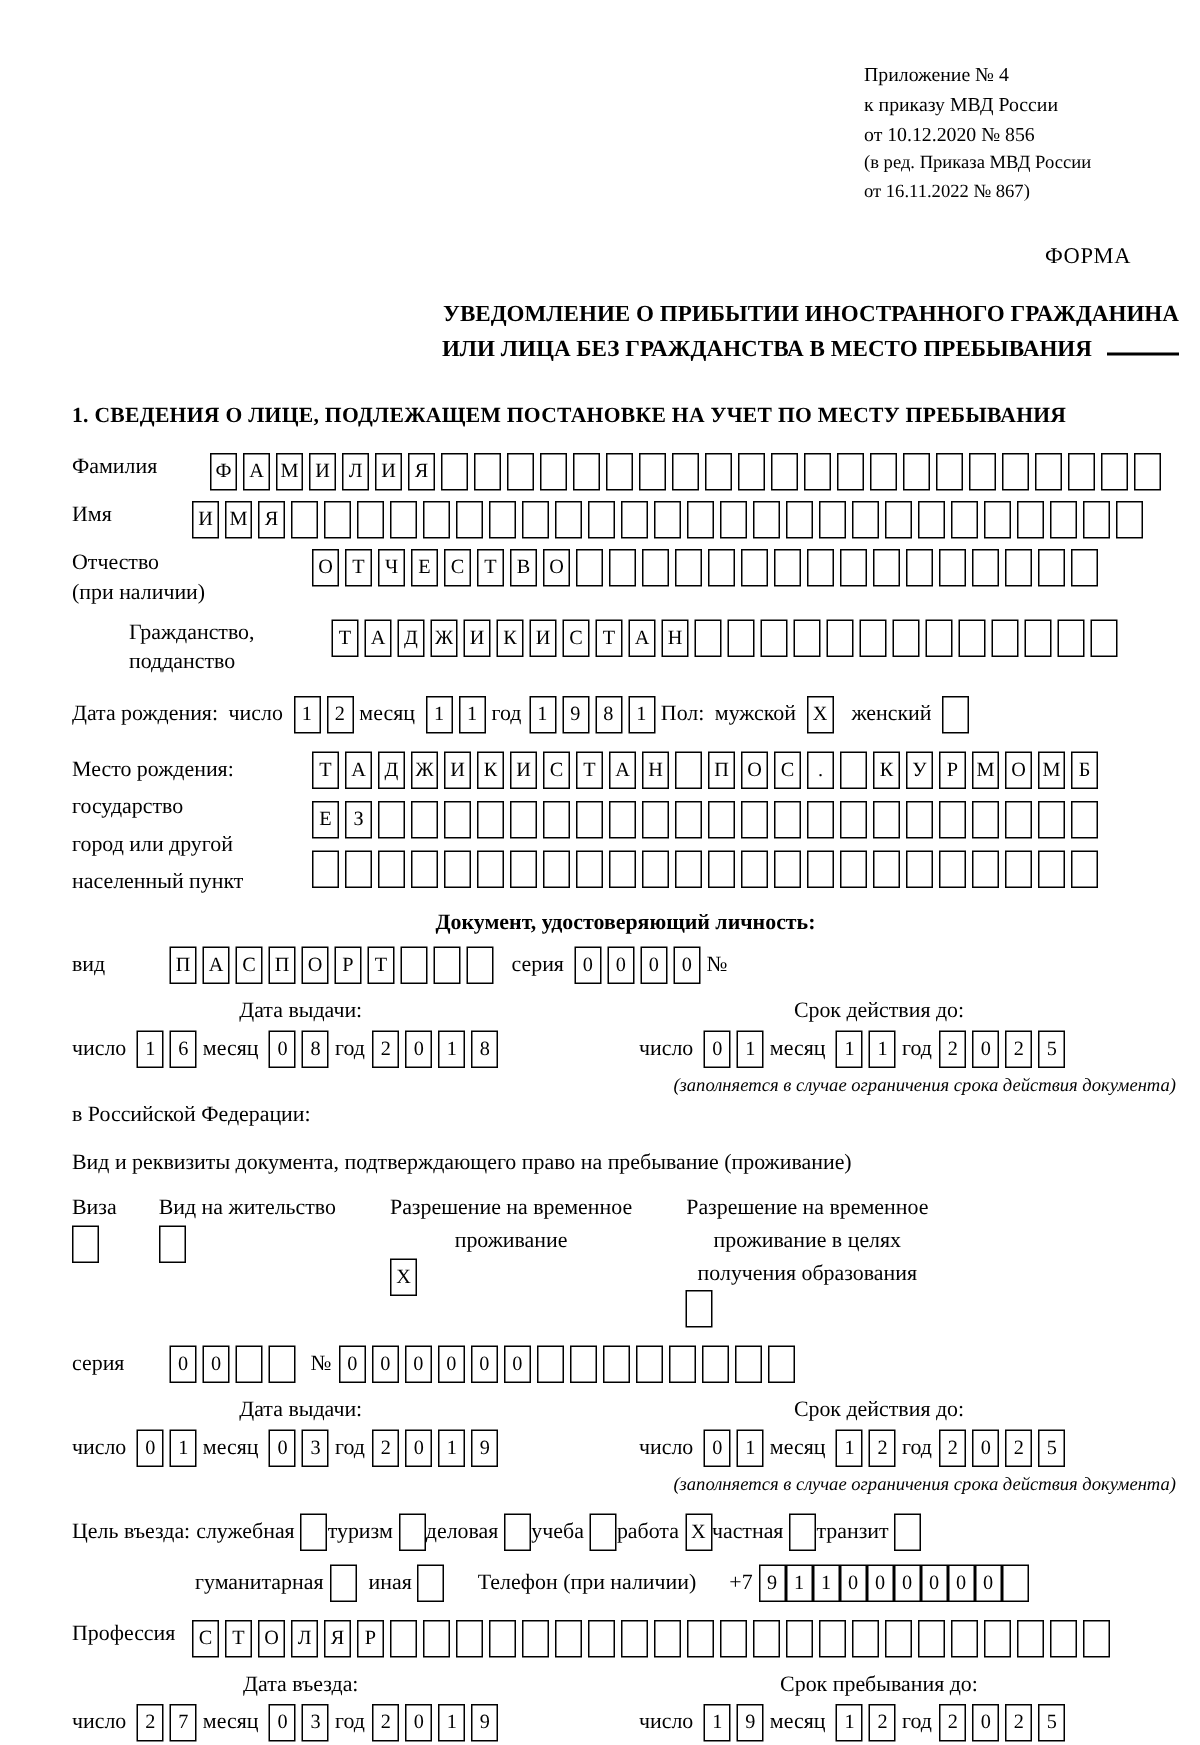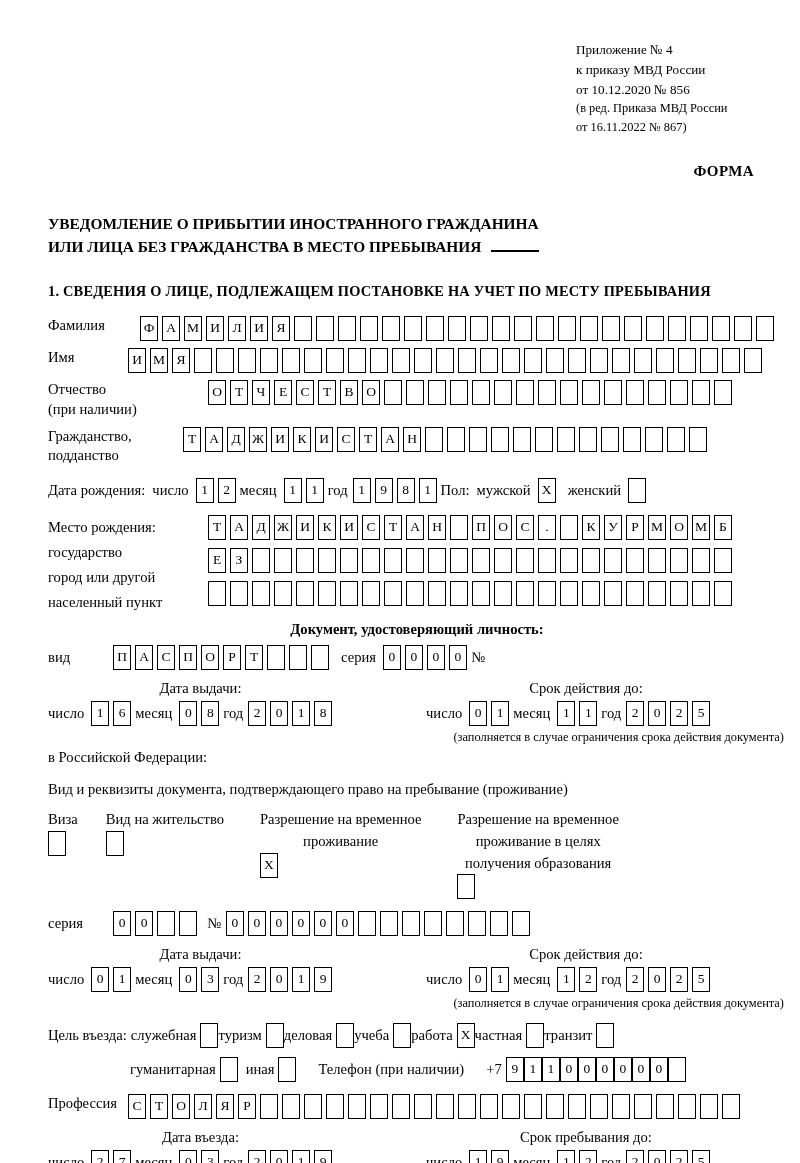--- a/index.html
+++ b/index.html
@@ -1,46 +1,46 @@
 <!DOCTYPE html>
 <html><head>
 <meta charset="utf-8">
 <style>
   html,body{margin:0;padding:0;background:#ffffff;}
   body{width:800px;min-height:1163px;font-family:"Liberation Serif",serif;color:#000;}
   .page{box-sizing:border-box;width:800px;min-height:1163px;padding:40px 14px 10px 48px;position:relative;}
 
   .appendix{margin-left:528px;font-size:13.2px;line-height:1.5;}
   .appendix .small{font-size:12.4px;}
-  .forma{margin-top:26px;padding-right:32px;text-align:right;font-weight:bold;font-size:15px;letter-spacing:.4px;}
-
-  .title{margin-top:32px;text-align:left;font-weight:bold;font-size:15.4px;line-height:1.55;}
+  .forma{margin-top:26px;padding-right:32px;text-align:right;font-weight:normal;font-size:15px;letter-spacing:.4px;}
+
+  .title{margin-top:18px;text-align:right;font-weight:bold;font-size:15.4px;line-height:1.55;}
   .blank-line{display:inline-block;width:48px;border-bottom:2px solid #000;margin-left:10px;}
 
   .sec1{margin-top:24px;font-weight:bold;font-size:14.4px;letter-spacing:.2px;}
 
   .row{display:flex;align-items:flex-start;margin-top:7px;}
   .inline{display:flex;align-items:center;flex-wrap:nowrap;}
   .lbl{font-size:14.6px;line-height:1.35;flex:none;}
-  .w80{width:80px;} .w135{width:135px;} .w160{width:160px;} .w65{width:65px;}
+  .w80{width:80px;} .w135{width:135px;margin-left:38px;} .w160{width:160px;} .w65{width:65px;}
   .t{font-size:14.6px;margin-right:7px;white-space:nowrap;}
   .tl{font-size:14.6px;margin-right:5px;white-space:nowrap;}
 
   .boxrow{white-space:nowrap;line-height:0;}
   .box{display:inline-block;box-sizing:border-box;width:18px;height:25px;border:1.7px solid #000;
        margin-right:4px;text-align:center;font-size:13.5px;line-height:22px;vertical-align:middle;background:#fff;}
   .chk{margin-right:0;}
   .mb{margin-bottom:8px;}
 
   .twocol{display:flex;margin-top:10px;}
   .col-l{flex:none;width:378px;}
   .col-r{flex:1;}
   .col-head{text-align:center;font-size:14.6px;width:305px;margin-bottom:4px;font-family:Liberation Serif, serif;}
   .col-head.r{width:320px;}
-  .note{font-size:12.4px;text-align:right;margin-top:4px;padding-right:2px;}
+  .note{font-size:12.4px;text-align:right;margin-top:4px;padding-right:2px;font-style:italic;}
 
   .para{font-size:14.6px;margin-top:10px;line-height:1.5;}
 
   .optrow{display:flex;align-items:flex-start;margin-top:8px;}
   .opt{display:flex;align-items:flex-start;flex-direction:column;}
   .optlbl{font-size:14.6px;text-align:center;line-height:1.5;}
   .gap6{margin-right:6px;} .gap14{margin-right:14px;} .gap22{margin-right:22px;}
 
   .purpose .t{margin-right:4px;}
   .purpose .box{margin-right:0;}

